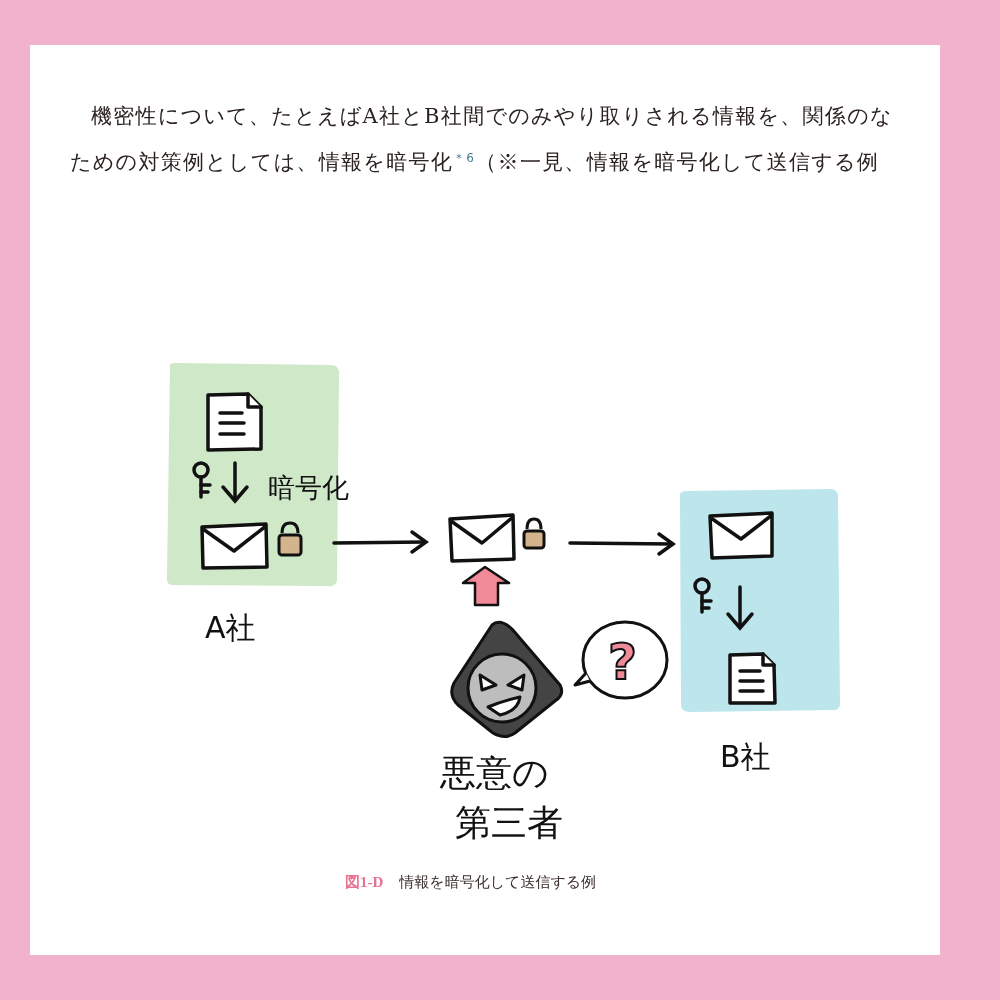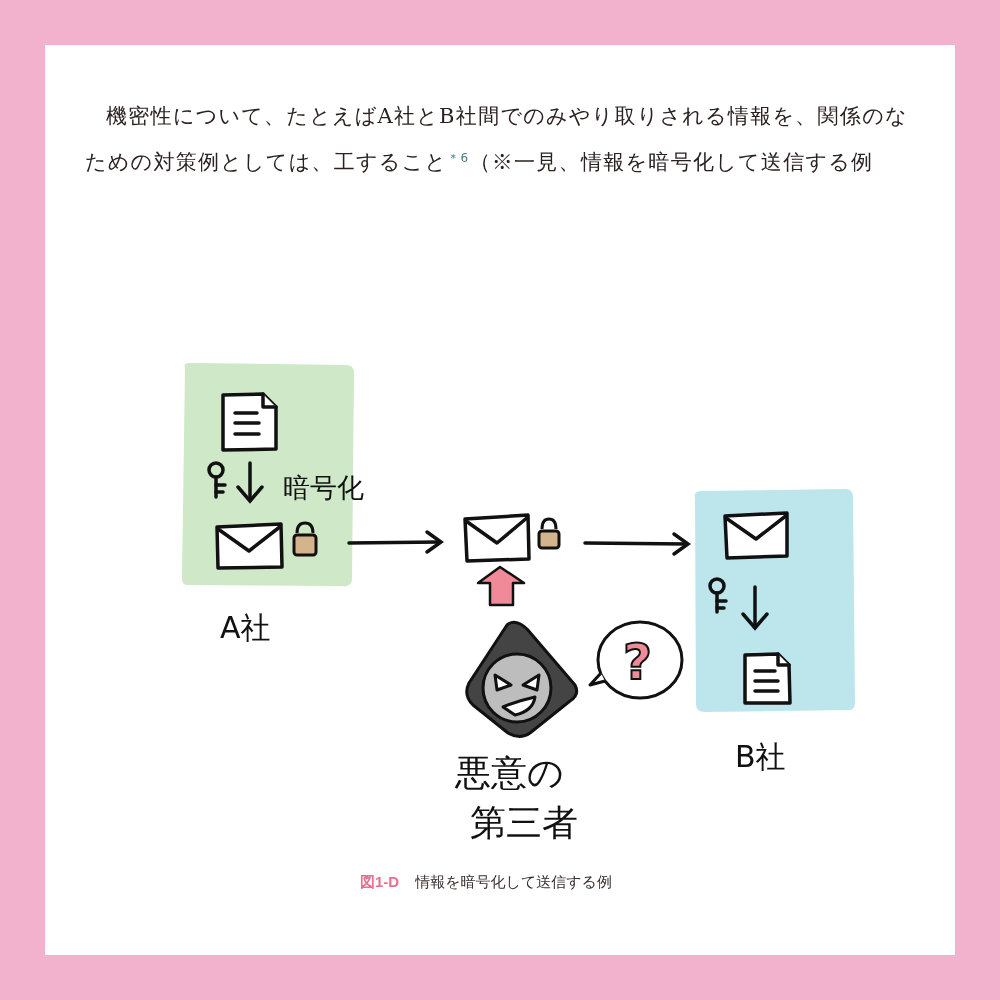--- a/index.html
+++ b/index.html
@@ -1,34 +1,34 @@
 <!DOCTYPE html>
 <html><head>
 <meta charset="utf-8">
 <style>
   html, body { margin:0; padding:0; }
   body { width:1000px; height:1000px; background:#F2B1CC; position:relative; overflow:hidden; }
-  .page { position:absolute; left:45px; top:45px; width:910px; height:910px; background:#ffffff; }
+  .page { position:absolute; left:30px; top:45px; width:910px; height:910px; background:#ffffff; }
   .body-text { position:absolute; left:40px; top:48px; width:850px; font-family:"DejaVu Serif", serif; font-size:21px; line-height:46px; color:#2b2220; letter-spacing:1.3px; }
   .body-text .line { display:block; white-space:nowrap; }
   .body-text .indent { padding-left:21px; }
   .fn { color:#4a7a90; font-size:12px; vertical-align:top; position:relative; top:-4px; font-family:"DejaVu Sans", sans-serif; }
   .figure { position:absolute; left:0; top:0; width:910px; height:910px; }
-  .caption { position:absolute; left:315px; top:828px; font-family:Liberation Sans, sans-serif; font-size:15px; color:#3a2f2c; white-space:nowrap; }
+  .caption { position:absolute; left:315px; top:828px; font-family:Liberation Serif, serif; font-size:15px; color:#3a2f2c; white-space:nowrap; }
   .caption .fig-num { color:#E8718F; font-weight:bold; margin-right:16px; }
   .hand { font-family:"DejaVu Sans", sans-serif; fill:#111; }
 </style>
 </head>
 <body>
 
 <div class="page">
 
   <div class="body-text">
     <span class="line indent">機密性について、たとえばA社とB社間でのみやり取りされる情報を、関係のな</span>
-    <span class="line"><span>ための対策例としては、工すること</span><span class="fn">＊6</span><span>（※一見、情報を暗号化して送信する例</span></span>
+    <span class="line"><span>ための対策例としては、情報を暗号化</span><span class="fn">＊6</span><span>（※一見、情報を暗号化して送信する例</span></span>
   </div>
 
   <svg class="figure" viewBox="0 0 910 910" width="910" height="910">
 
     <g>
       <path d="M140 323 Q138 318 145 318 L302 320 Q310 321 309 330 L307 535 Q306 542 298 541 L142 540 Q136 539 137 532 Z" fill="#CFE8C8"></path>
     </g>
 
     <g stroke="#111" stroke-width="3.5" fill="#fff" stroke-linejoin="round" stroke-linecap="round">
       <path d="M178 350 L218 349 L231 362 L231 404 L178 405 Z"></path>

